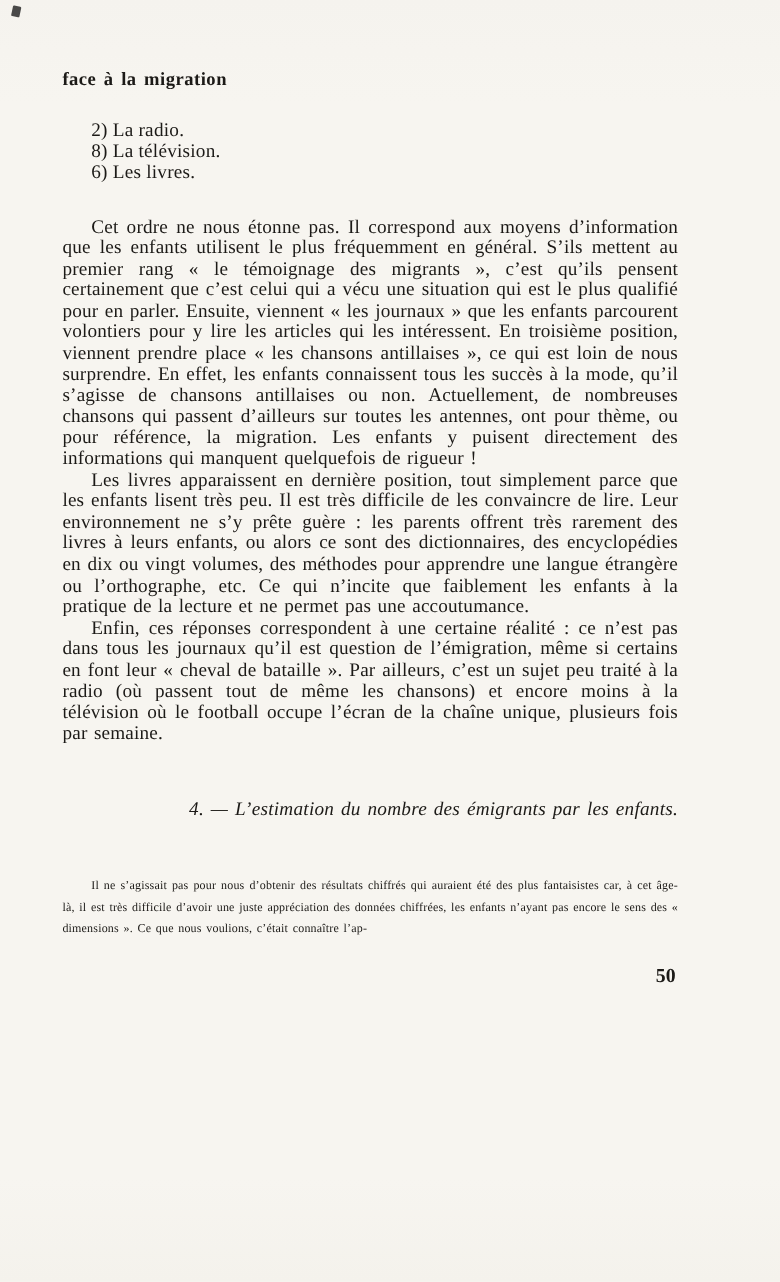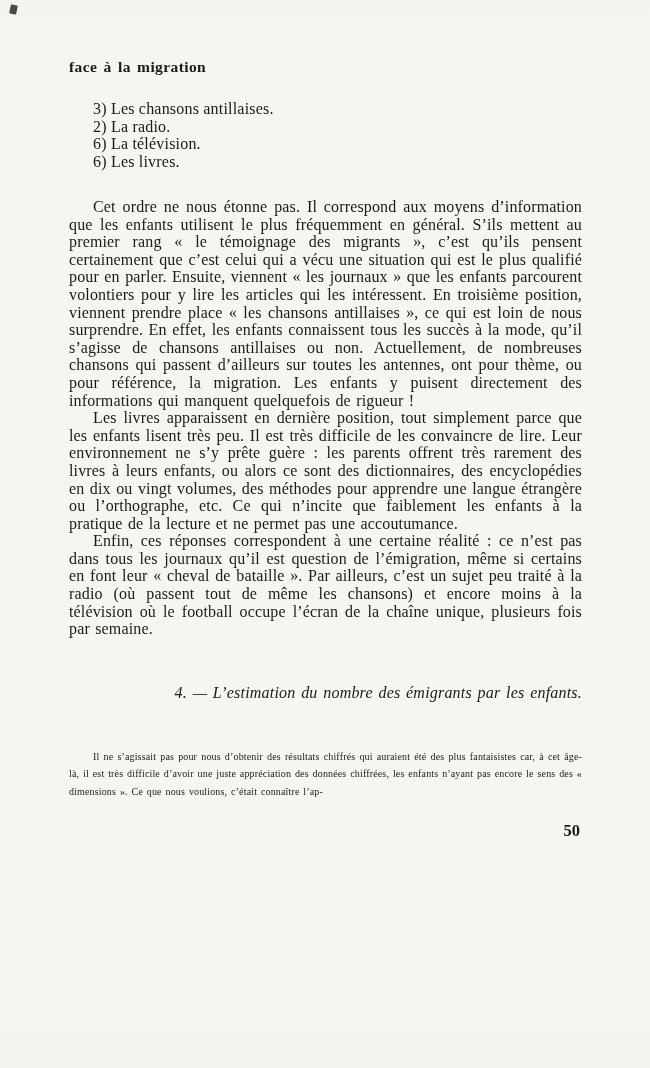--- a/index.html
+++ b/index.html
@@ -22,21 +22,21 @@
     top: 5px;
     width: 7px;
     height: 9px;
     background: #2a2a2a;
     border-radius: 1px;
     transform: rotate(12deg);
     opacity: 0.85;
   }
   .content {
     position: absolute;
-    left: 69px;
+    left: 52px;
     top: 58px;
     width: 513px;
   }
   .running-head {
     font-weight: bold;
     font-size: 15.5px;
     letter-spacing: 0.4px;
     word-spacing: 2px;
   }
   .rank-list {
@@ -87,23 +87,22 @@
 <body>
 
 <div class="page">
   <div class="scan-speck"></div>
 
   <div class="content">
 
     <div class="running-head">face à la migration</div>
 
     <ul class="rank-list">
-      <li>3) Les chansons antillaises.</li>
       <li>2) La radio.</li>
-      <li>6) La télévision.</li>
+      <li>8) La télévision.</li>
       <li>6) Les livres.</li>
     </ul>
 
     <div class="body-text">
       <p>Cet ordre ne nous étonne pas. Il correspond aux moyens d’information que les enfants utilisent le plus fréquemment en général. S’ils mettent au premier rang « le témoignage des migrants », c’est qu’ils pensent certainement que c’est celui qui a vécu une situation qui est le plus qualifié pour en parler. Ensuite, viennent « les journaux » que les enfants parcourent volontiers pour y lire les articles qui les intéressent. En troisième position, viennent prendre place « les chansons antillaises », ce qui est loin de nous surprendre. En effet, les enfants connaissent tous les succès à la mode, qu’il s’agisse de chansons antillaises ou non. Actuellement, de nombreuses chansons qui passent d’ailleurs sur toutes les antennes, ont pour thème, ou pour référence, la migration. Les enfants y puisent directement des informations qui manquent quelquefois de rigueur !</p>
       <p>Les livres apparaissent en dernière position, tout simplement parce que les enfants lisent très peu. Il est très difficile de les convaincre de lire. Leur environnement ne s’y prête guère : les parents offrent très rarement des livres à leurs enfants, ou alors ce sont des dictionnaires, des encyclopédies en dix ou vingt volumes, des méthodes pour apprendre une langue étrangère ou l’orthographe, etc. Ce qui n’incite que faiblement les enfants à la pratique de la lecture et ne permet pas une accoutumance.</p>
       <p>Enfin, ces réponses correspondent à une certaine réalité : ce n’est pas dans tous les journaux qu’il est question de l’émigration, même si certains en font leur « cheval de bataille ». Par ailleurs, c’est un sujet peu traité à la radio (où passent tout de même les chansons) et encore moins à la télévision où le football occupe l’écran de la chaîne unique, plusieurs fois par semaine.</p>
     </div>
 
     <div class="section-heading">4. — L’estimation du nombre des émigrants par les enfants.</div>

